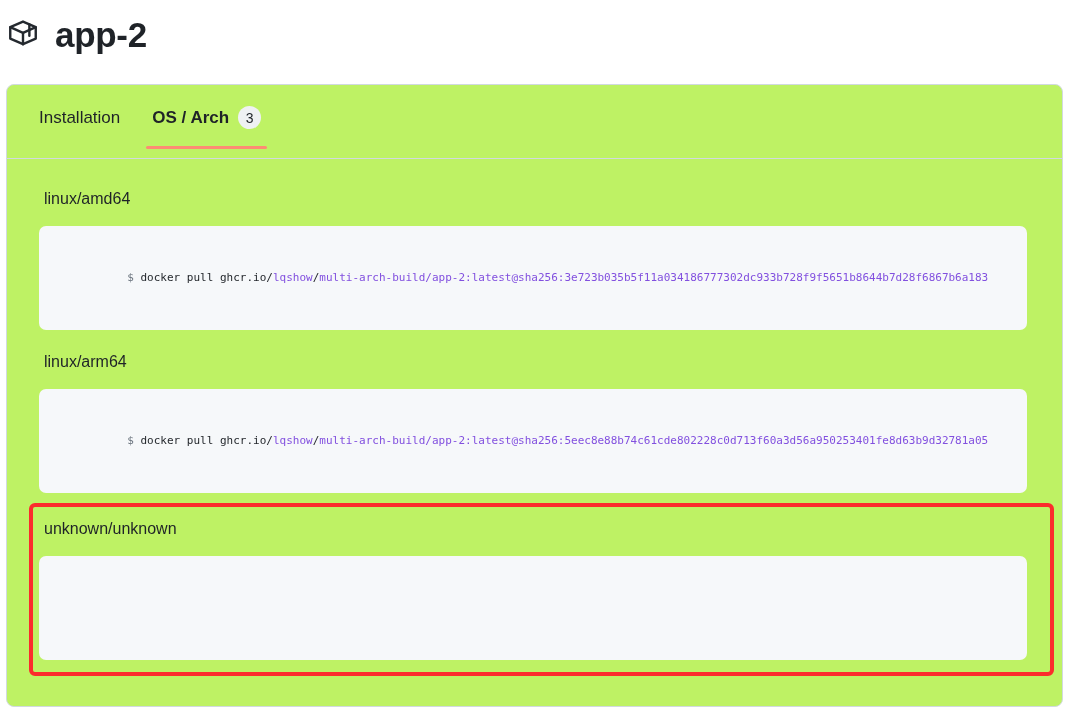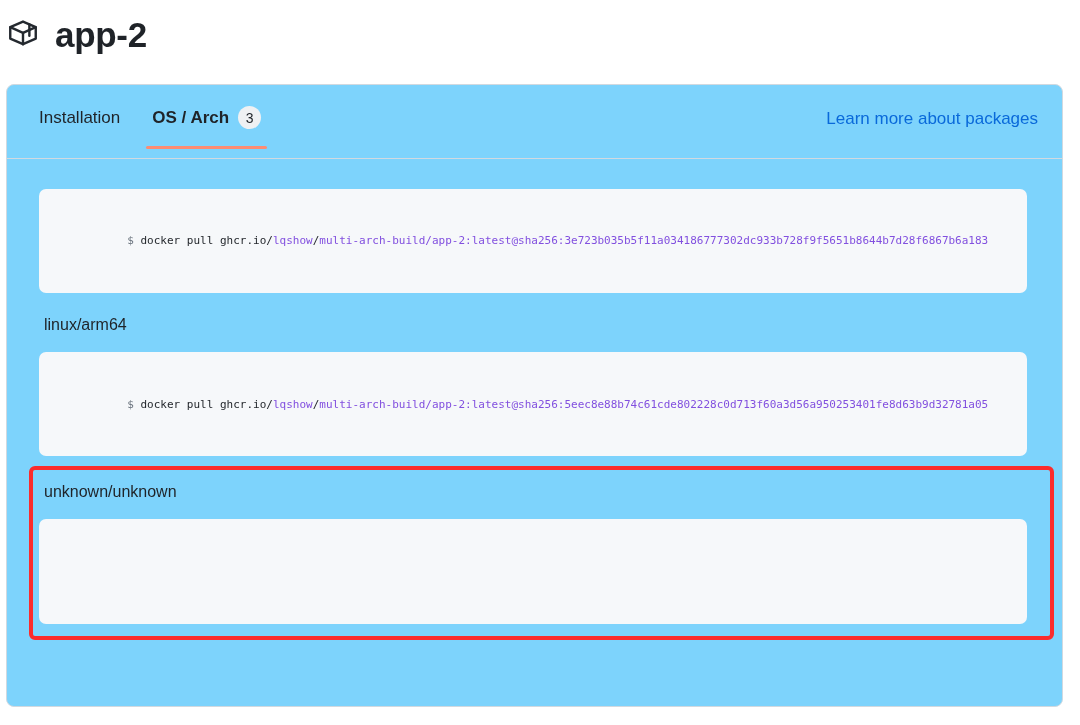--- a/index.html
+++ b/index.html
@@ -41,21 +41,21 @@
   
   .card {
     position: absolute;
     left: 6px;
     top: 84px;
     width: 1057px;
     height: 623px;
     box-sizing: border-box;
     border: 1px solid #d1d9e0;
     border-radius: 8px;
-    background: #7dd3fc;
+    background: #bef264;
     overflow: hidden;
   }
 
   
   .tabbar {
     position: relative;
     height: 74px;
     box-sizing: border-box;
     border-bottom: 1px solid #d1d9e0;
     display: flex;
@@ -194,26 +194,26 @@
         <span>Installation</span>
       </div>
 
       <div class="tab selected">
         <span>OS / Arch</span>
         <span class="counter">3</span>
       </div>
 
     </div>
 
-    <a class="learn-link" href="#">Learn more about packages</a>
   </div>
 
   <div class="card-body">
 
     <div class="arch-block">
+      <div class="arch-label">linux/amd64</div>
       <div class="code-box">
         <div class="code-line">
           <span class="prompt">$</span><span class="sep"> </span><span class="cmd">docker pull</span><span class="sep"> </span><span class="cmd">ghcr.io</span><span class="sep">/</span><span class="owner">lqshow</span><span class="sep">/</span><span class="pkgpath">multi-arch-build/app-2</span><span class="digest">:</span><span class="digest">latest</span><span class="digest">@</span><span class="digest">sha256:3e723b035b5f11a034186777302dc933b728f9f5651b8644b7d28f6867b6a183</span>
         </div>
       </div>
     </div>
 
     <div class="arch-block">
       <div class="arch-label">linux/arm64</div>
       <div class="code-box">

